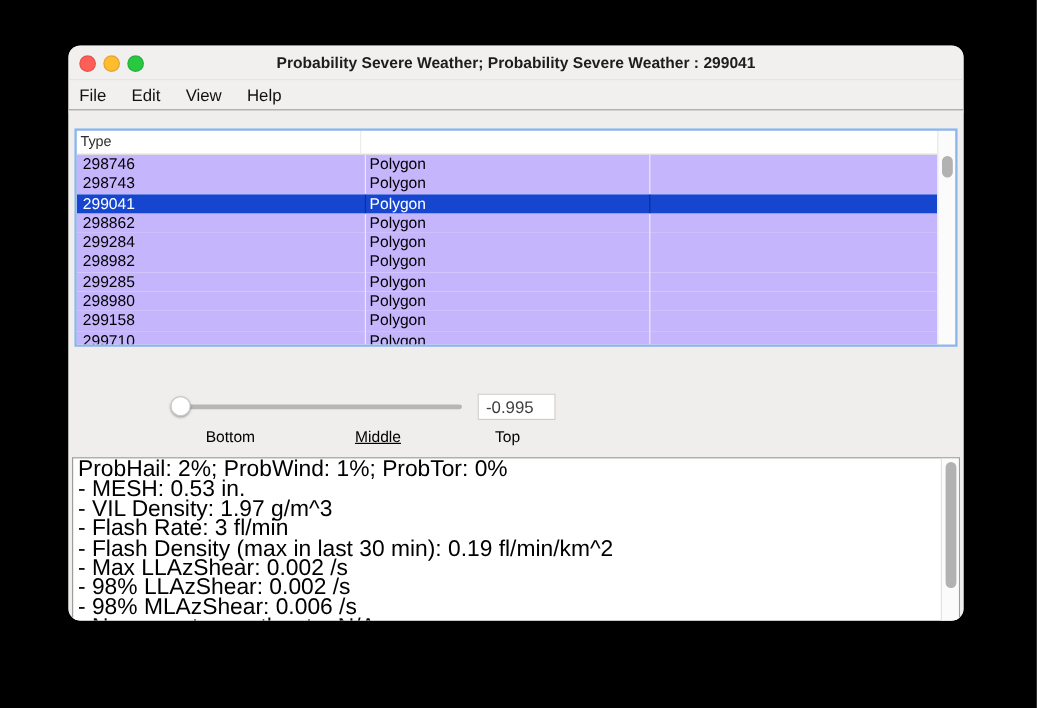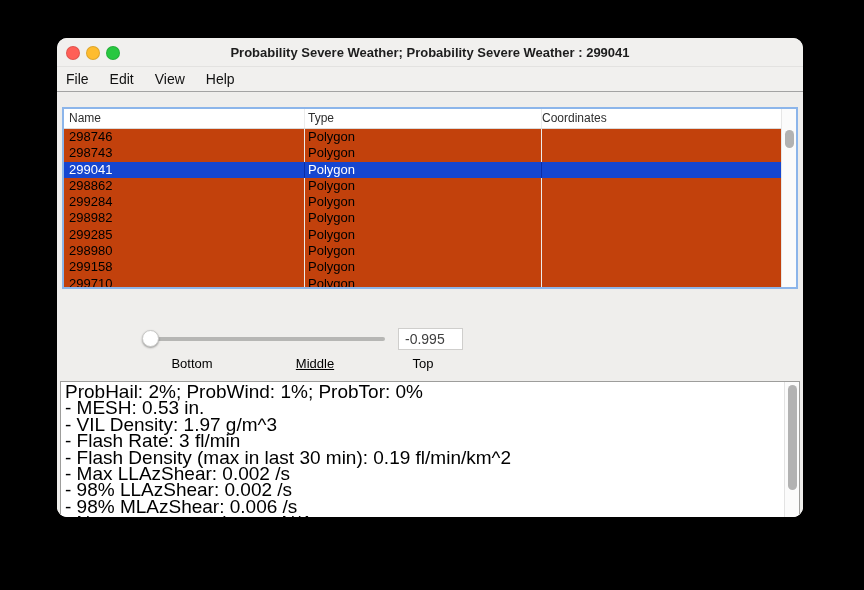--- a/index.html
+++ b/index.html
@@ -46,21 +46,21 @@
     background:#fff;border:2px solid #8cb5ea;box-sizing:border-box;overflow:hidden;
   }
   .thead{
     display:flex;height:19px;width:717px;background:#fff;
     border-bottom:1px solid #d9d9d9;
   }
   .thead .cell{
     font-size:12px;color:#2e2e2e;line-height:19px;
   }
   .tbody{position:absolute;left:0;top:20px;width:717px;bottom:0;overflow:hidden;}
-  .trow{display:flex;height:16.3px;background:#c2410c;}
+  .trow{display:flex;height:16.3px;background:#c4b5fd;}
   .cell{box-sizing:border-box;white-space:nowrap;overflow:hidden;}
   .c-name{width:241px;padding-left:5px;border-right:1px solid #ececec;}
   .c-type{width:237px;padding-left:3px;border-right:1px solid #ececec;}
   .c-coord{flex:1;}
   .trow .cell{font-size:13px;color:#000;line-height:16.3px;}
   .trow.selected{background:#1646d0;}
   .trow.selected .cell{color:#fff;}
   .trow.selected .c-name,.trow.selected .c-type{border-right-color:#0c2da6;}
   .tscroll{
     position:absolute;right:0;top:0;bottom:0;width:15px;
@@ -124,23 +124,21 @@
     <span class="menu-item">File</span>
     <span class="menu-item">Edit</span>
     <span class="menu-item">View</span>
     <span class="menu-item">Help</span>
   </div>
 
   <div class="content">
 
     <div class="table-panel">
       <div class="thead">
-        <div class="cell c-name">Name</div>
         <div class="cell c-type">Type</div>
-        <div class="cell c-coord">Coordinates</div>
       </div>
       <div class="tbody">
 
           <div class="trow">
             <div class="cell c-name">298746</div>
             <div class="cell c-type">Polygon</div>
             <div class="cell c-coord"></div>
           </div>
 
           <div class="trow">

